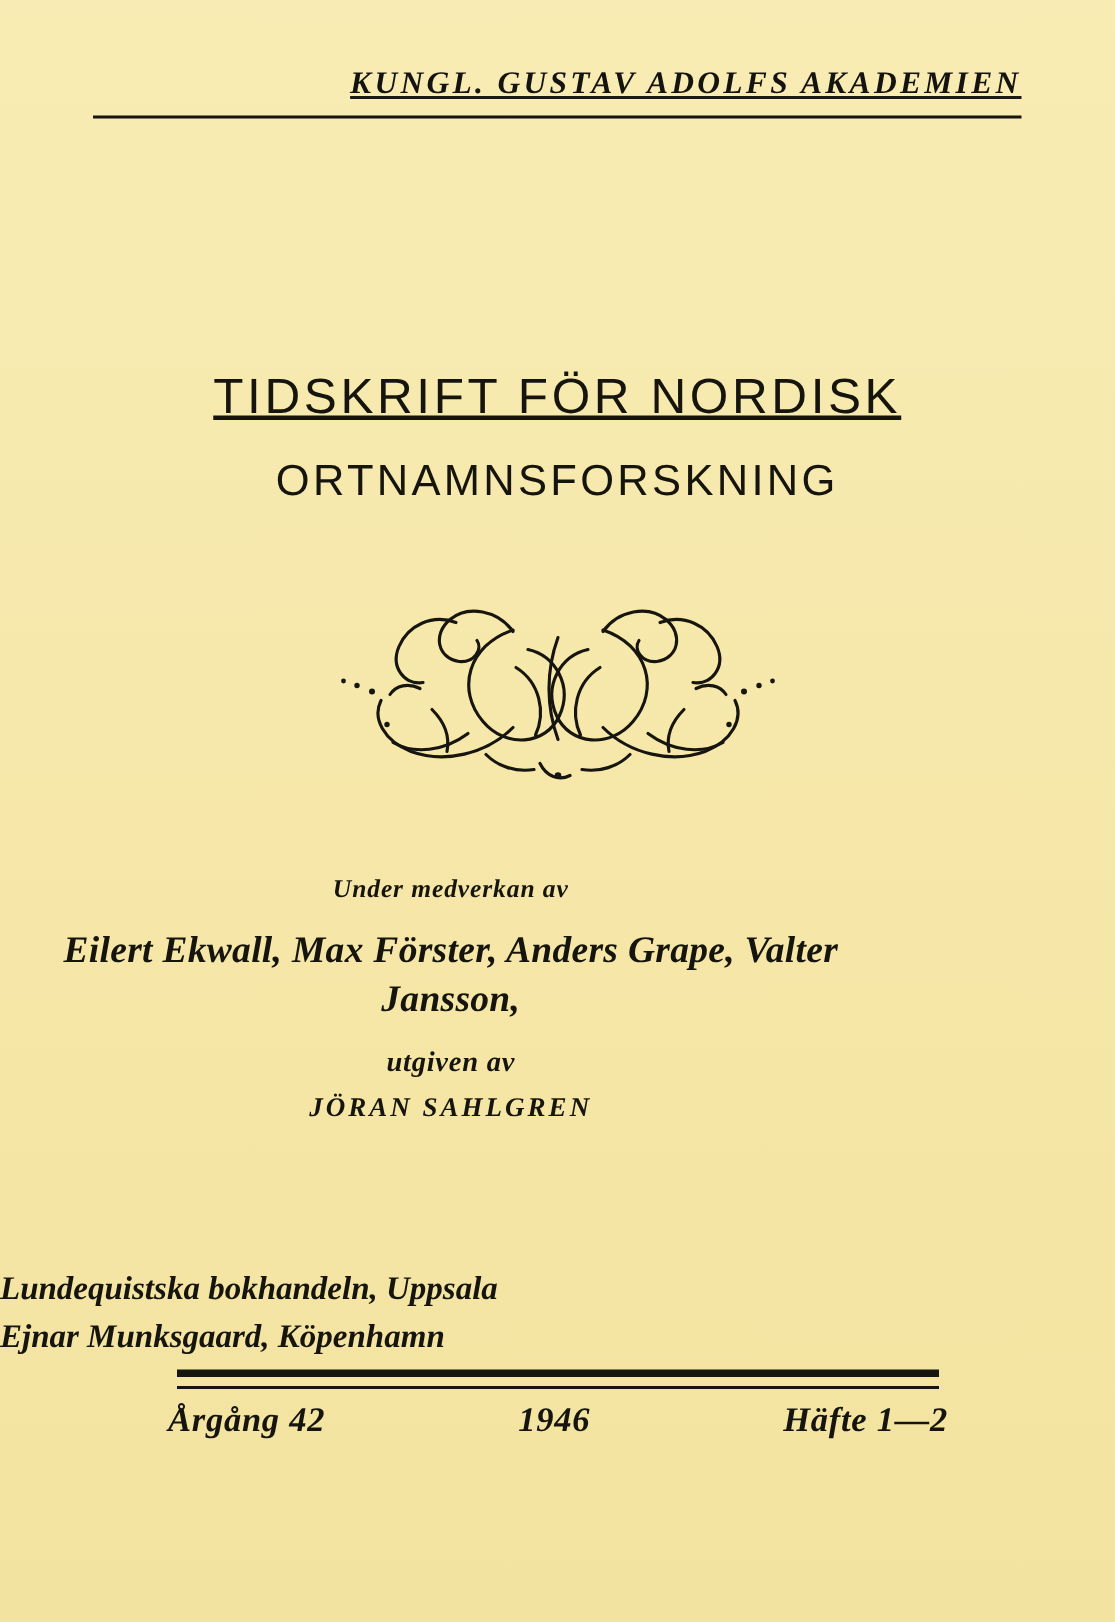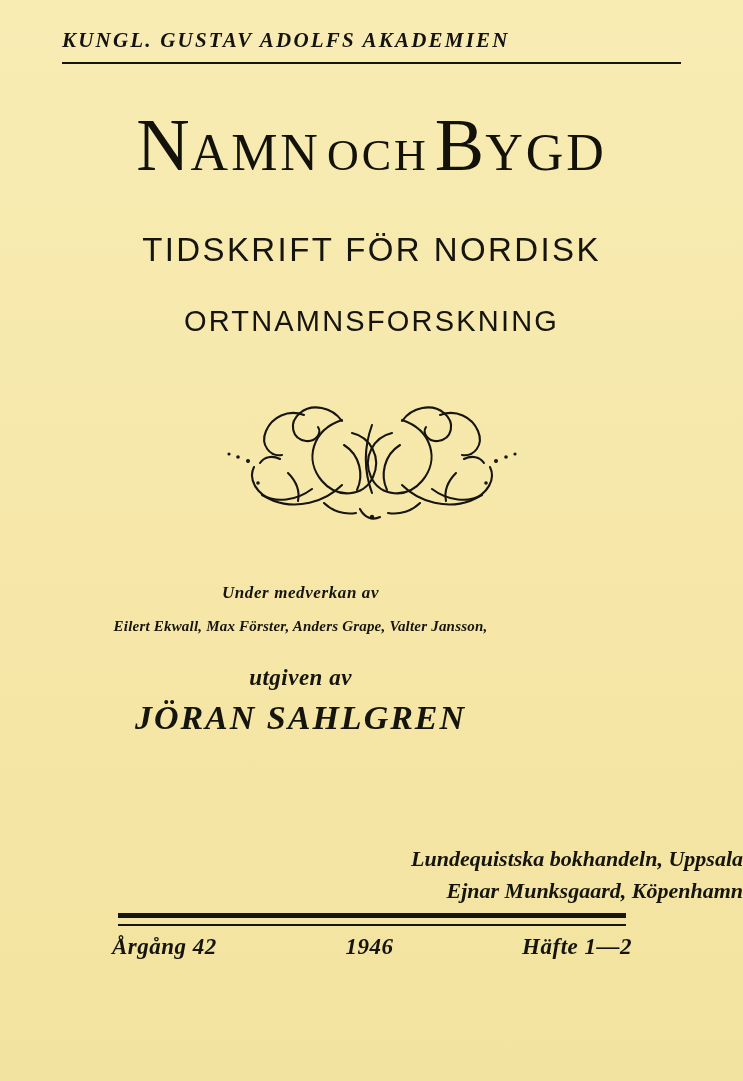--- a/index.html
+++ b/index.html
@@ -18,24 +18,25 @@
     position: relative;
     width: 743px;
     height: 1081px;
     background: linear-gradient(180deg, #f8ecb4 0%, #f6e7a8 55%, #f3e3a0 100%);
     box-sizing: border-box;
   }
 
   
   .academy-wrap {
     position: absolute;
-    top: 28px;
+    top: 43px;
     left: 62px;
     right: 62px;
-    text-align: left;
+    text-align: right;
+    text-decoration: underline;
   }
   .academy {
     font-family: "Liberation Serif", serif;
     font-style: italic;
     font-weight: bold;
     font-size: 21px;
     letter-spacing: 2.2px;
     white-space: nowrap;
     color: #14130f;
   }
@@ -73,23 +74,24 @@
   .sub1, .sub2 {
     position: absolute;
     width: 743px;
     left: 0;
     text-align: center;
     font-family: "Liberation Sans", sans-serif;
     color: #15140d;
     white-space: nowrap;
   }
   .sub1 {
-    top: 231px;
+    top: 245px;
     font-size: 33px;
     letter-spacing: 2.4px;
+    text-decoration: underline;
   }
   .sub2 {
     top: 305px;
     font-size: 29px;
     letter-spacing: 2.2px;
   }
 
   
   .ornament {
     position: absolute;
@@ -111,46 +113,46 @@
     font-style: italic;
     color: #15140d;
   }
   .credits .under {
     font-size: 17px;
     font-weight: bold;
     letter-spacing: 0.6px;
   }
   .credits .names {
     margin-top: 14px;
-    font-size: 15px;
+    font-size: 25px;
     font-weight: bold;
     line-height: 1.32;
     letter-spacing: 0.2px;
   }
   .credits .utgiven {
-    margin-top: 28px;
-    font-size: 23px;
+    margin-top: 15px;
+    font-size: 19px;
     font-weight: bold;
     letter-spacing: 0.5px;
   }
   .credits .editor {
     margin-top: 8px;
-    font-size: 34px;
+    font-size: 18px;
     font-weight: bold;
     letter-spacing: 2px;
     font-style: italic;
   }
 
   
   .publishers {
     position: absolute;
     top: 843px;
     left: 0;
     width: 743px;
-    text-align: right;
+    text-align: left;
     font-family: "Liberation Serif", serif;
     font-style: italic;
     font-weight: bold;
     font-size: 22px;
     line-height: 1.45;
     color: #15140d;
   }
 
   
   .rule-thick {
@@ -187,23 +189,20 @@
 </head>
 <body>
 
 <div class="page">
 
   <div class="academy-wrap">
     <div class="academy">KUNGL. GUSTAV ADOLFS AKADEMIEN</div>
     <div class="rule-top"></div>
   </div>
 
-  <div class="main-title">
-    <span><span>N</span><span class="sc">AMN</span></span><span class="small-word">OCH</span><span><span>B</span><span class="sc">YGD</span></span>
-  </div>
 
   <div class="sub1">TIDSKRIFT FÖR NORDISK</div>
   <div class="sub2">ORTNAMNSFORSKNING</div>
 
   <div class="ornament">
     <svg viewBox="0 0 360 150" width="360" height="150" xmlns="http://www.w3.org/2000/svg">
       <g fill="none" stroke="#17150f" stroke-width="2.1" stroke-linecap="round">
 
         <path d="M150 35 C120 45 112 75 130 96 C145 114 172 112 181 92 C190 72 178 52 160 48"></path>
         <path d="M210 35 C240 45 248 75 230 96 C215 114 188 112 179 92 C170 72 182 52 200 48"></path>

